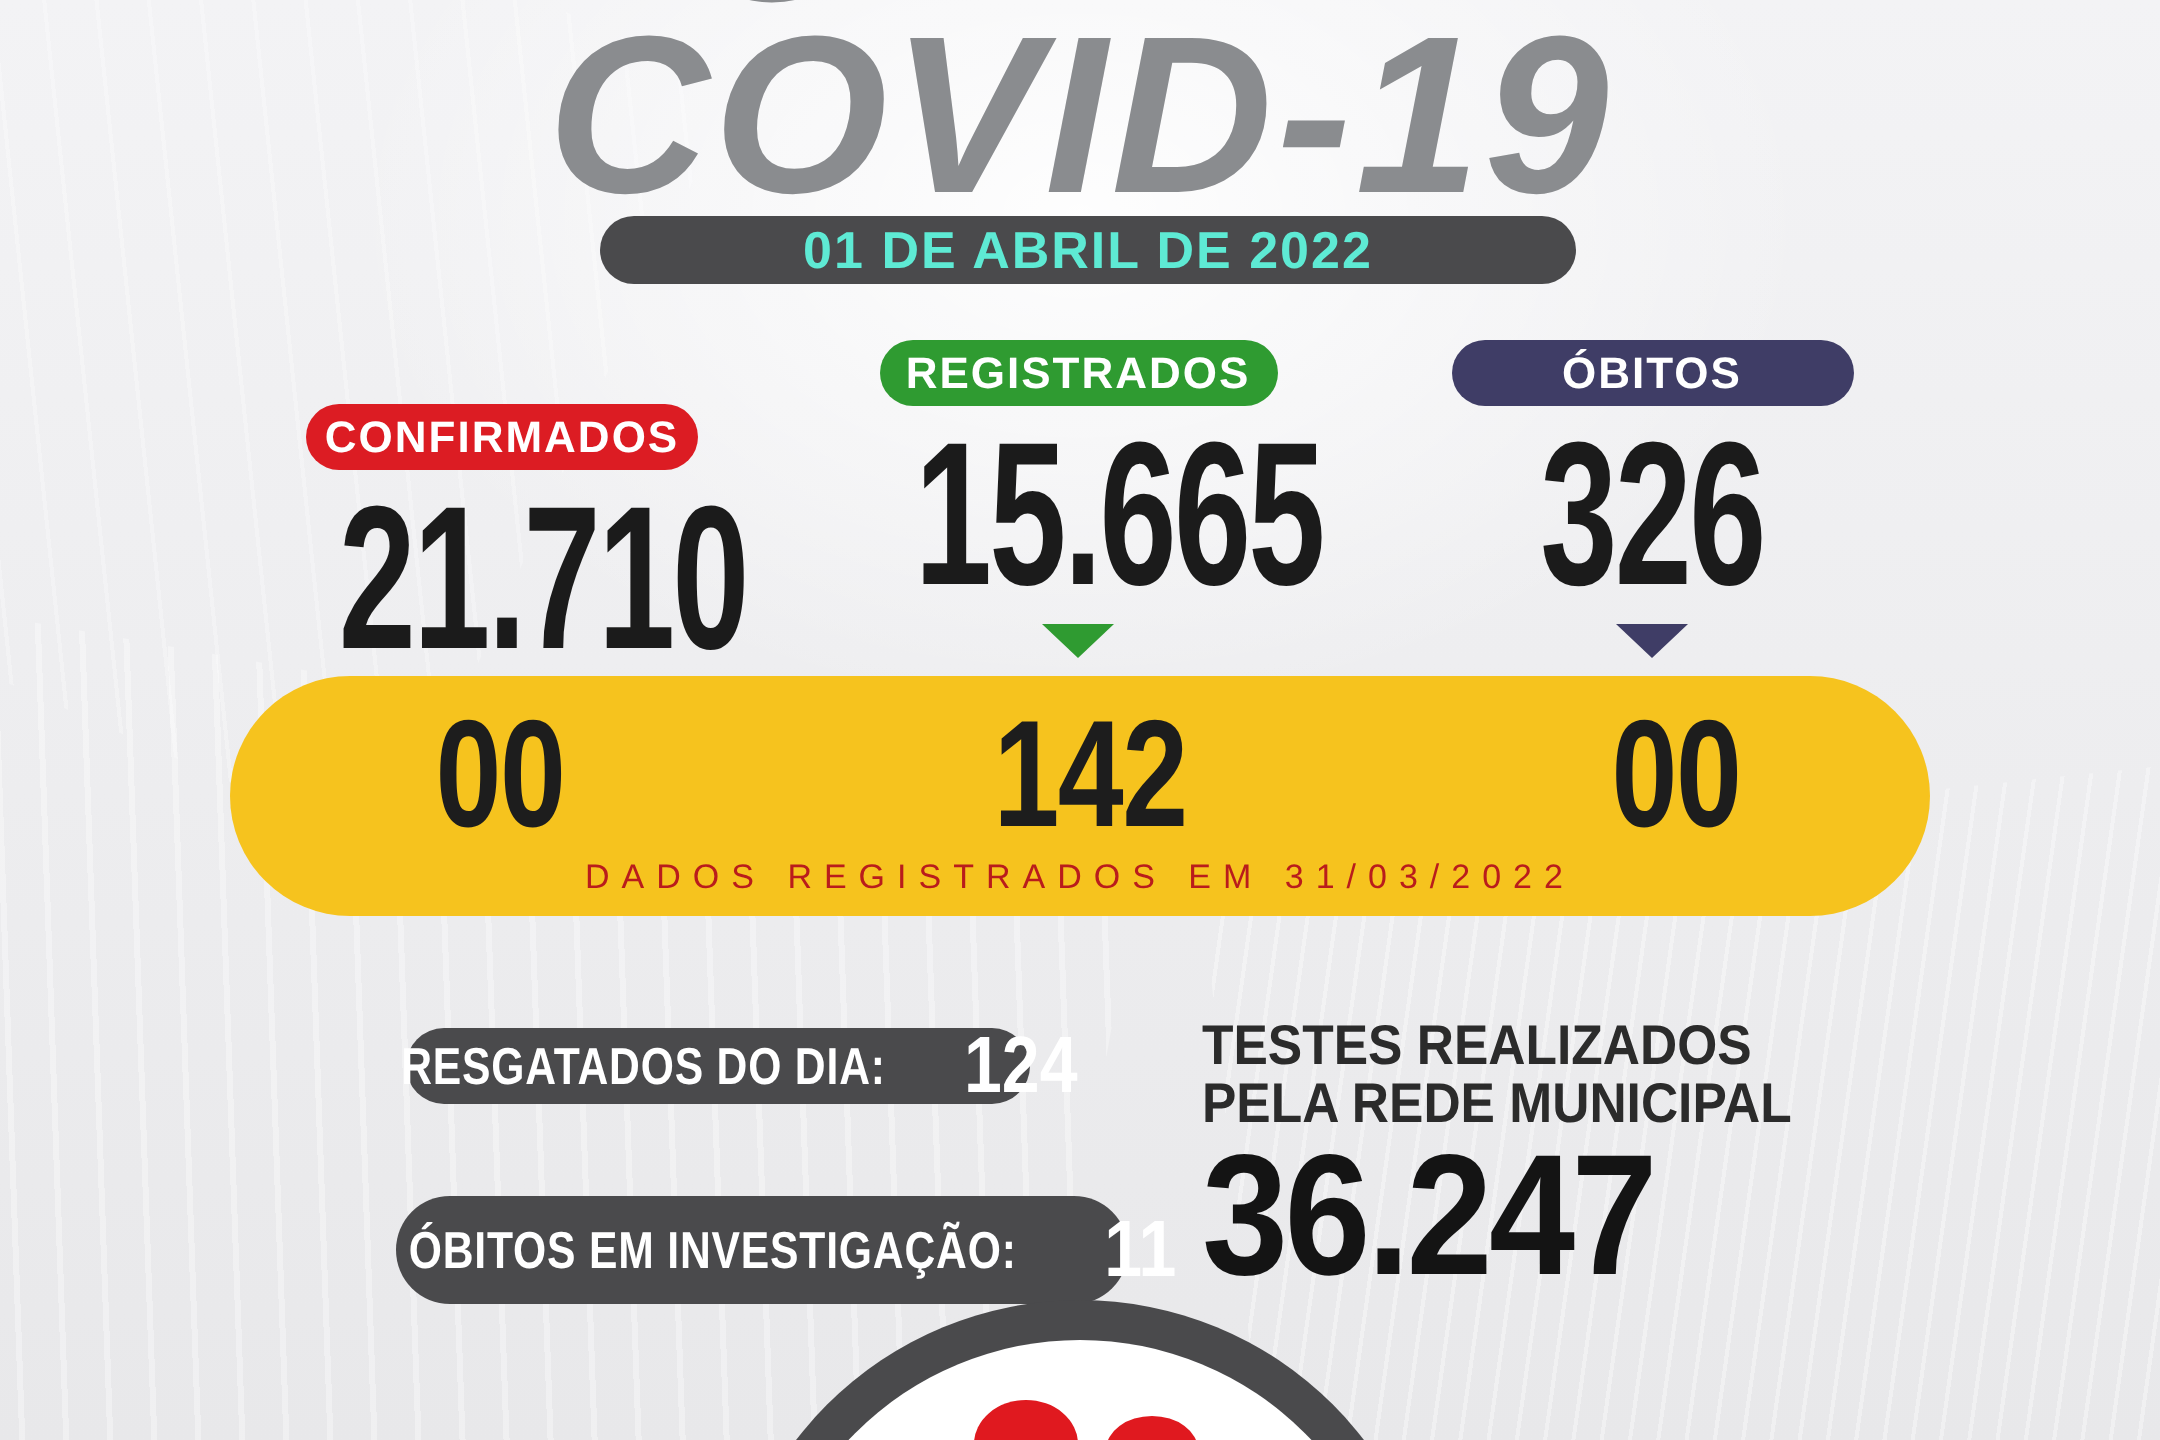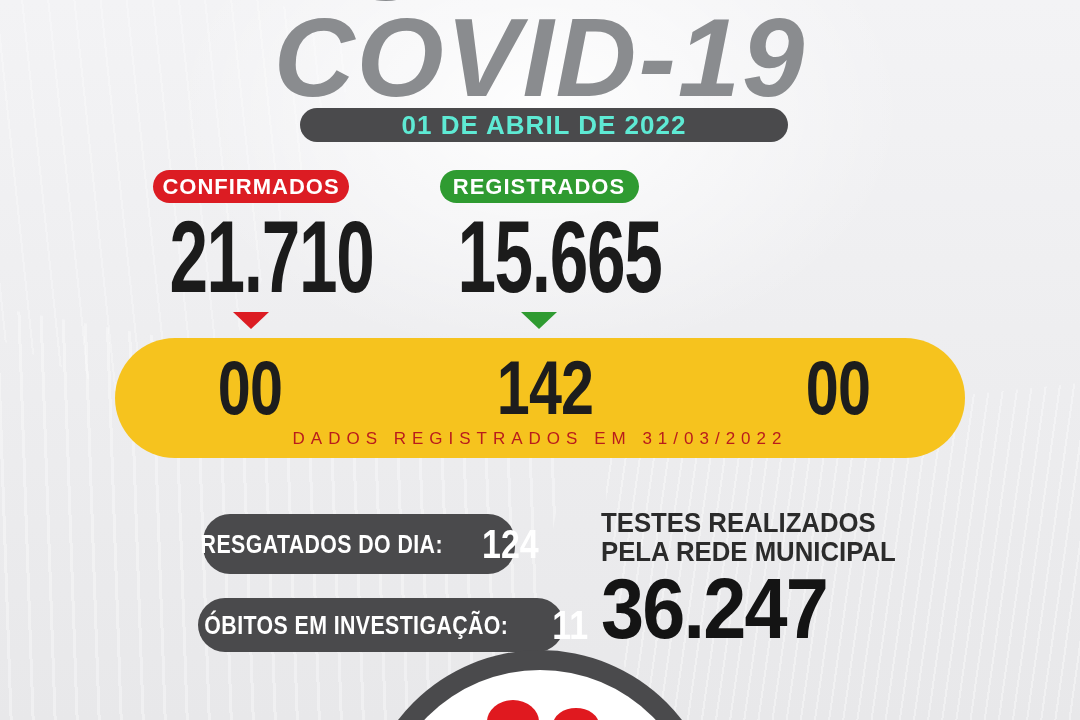--- a/index.html
+++ b/index.html
@@ -60,21 +60,21 @@
   .daily-1{left:35px;} .daily-2{left:330px;} .daily-3{left:623px;}
   .daily-note{
     position:absolute;left:0;bottom:9px;width:100%;text-align:center;
     font-size:17px;font-weight:400;letter-spacing:6px;color:#b91c1c;white-space:nowrap;
   }
 
   .extra-pill{
     position:absolute;border-radius:27px;display:flex;align-items:center;justify-content:center;
     gap:8px;color:#fff;box-sizing:border-box;white-space:nowrap;
   }
-  .extra-1{left:203px;top:514px;width:312px;height:60px;}
+  .extra-1{left:203px;top:514px;width:312px;height:38px;}
   .extra-2{left:198px;top:576px;width:366px;height:54px;}
   .extra-label{font-size:26px;font-weight:600;letter-spacing:.5px;
     display:inline-block;transform:scaleX(.82);transform-origin:50% 50%;}
   .extra-value{font-size:40px;font-weight:800;display:inline-block;transform:scaleX(.85);transform-origin:50% 50%;}
 
   .tests{position:absolute;left:601px;top:508px;width:320px;text-align:left;}
   .tests-line{font-size:28px;line-height:29px;font-weight:800;color:#2b2b2b;letter-spacing:0;
     display:block;transform:scaleX(.92);transform-origin:0 50%;white-space:nowrap;}
   .tests-value{display:block;margin-top:2px;font-size:86px;line-height:80px;font-weight:800;color:#141414;
     letter-spacing:-2px;transform:scaleX(.9);transform-origin:0 50%;white-space:nowrap;}
@@ -95,31 +95,36 @@
   <div class="fan fan1"></div>
   <div class="fan fan2"></div>
   <div class="fan fan3"></div>
 
   <div class="title-top" style="color: rgb(138, 140, 143);">BOLETIM</div>
   <div class="title-main" style="color: rgb(138, 140, 143);">COVID-19</div>
 
   <div class="date-badge" style="background-color: rgb(74, 74, 76);">01 DE ABRIL DE 2022</div>
 
   <div class="stat stat-1">
-    <span class="stat-pill" style="background-color: rgb(220, 28, 35);">CONFIRMADOS</span>
+    <span class="stat-pill" style="background-color: rgb(220, 28, 35); margin-top: 32px;">CONFIRMADOS</span>
     <span class="stat-total">21.710</span>
     <div class="tri" style="border-top-color: rgb(220, 28, 35);"></div>
   </div>
 
   <div class="stat stat-2">
     <span class="stat-pill" style="background-color: rgb(47, 155, 49);">REGISTRADOS</span>
     <span class="stat-total">15.665</span>
     <div class="tri" style="border-top-color: rgb(47, 155, 49);"></div>
   </div>
 
+  <div class="stat stat-3">
+    <span class="stat-pill" style="background-color: rgb(63, 61, 102);">ÓBITOS</span>
+    <span class="stat-total">326</span>
+    <div class="tri" style="border-top-color: rgb(63, 61, 102);"></div>
+  </div>
 
   <div class="daily-box" style="background-color: rgb(246, 195, 30);">
     <span class="daily-num daily-1">00</span>
     <span class="daily-num daily-2">142</span>
     <span class="daily-num daily-3">00</span>
     <div class="daily-note">DADOS REGISTRADOS EM 31/03/2022</div>
   </div>
 
   <div class="extra-pill extra-1" style="background-color: rgb(74, 74, 76);">
     <span class="extra-label">RESGATADOS DO DIA:</span>

